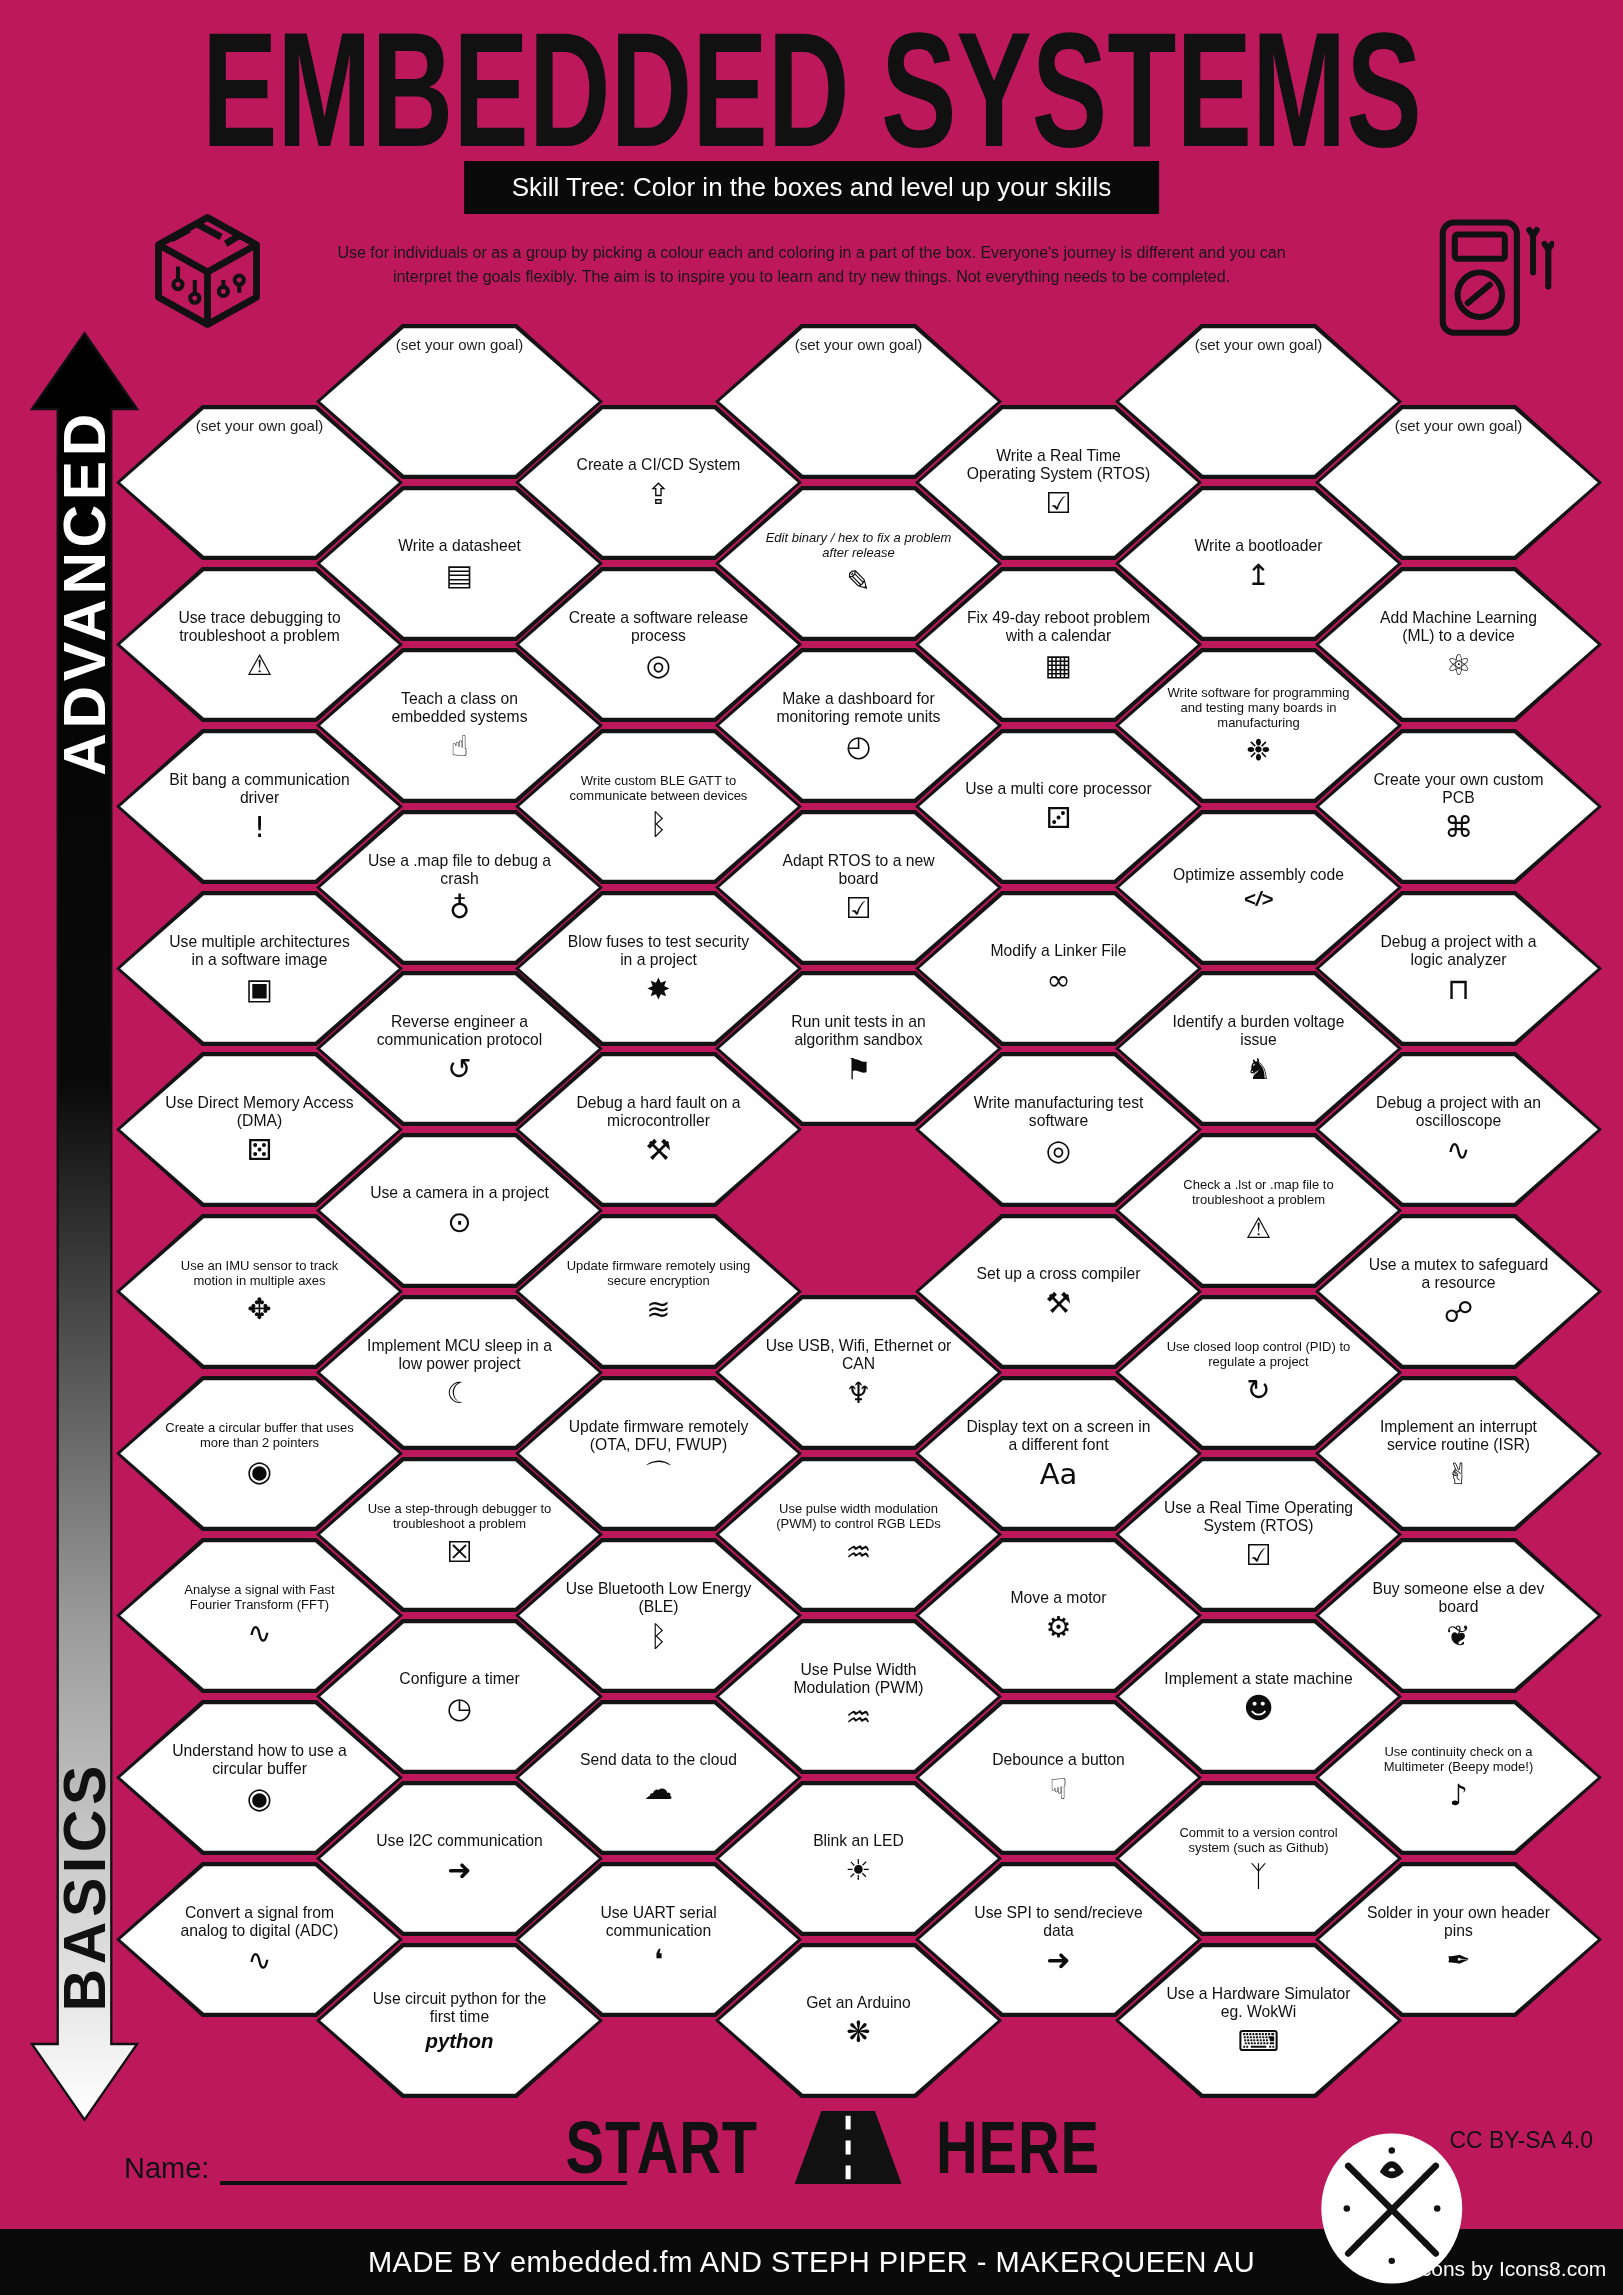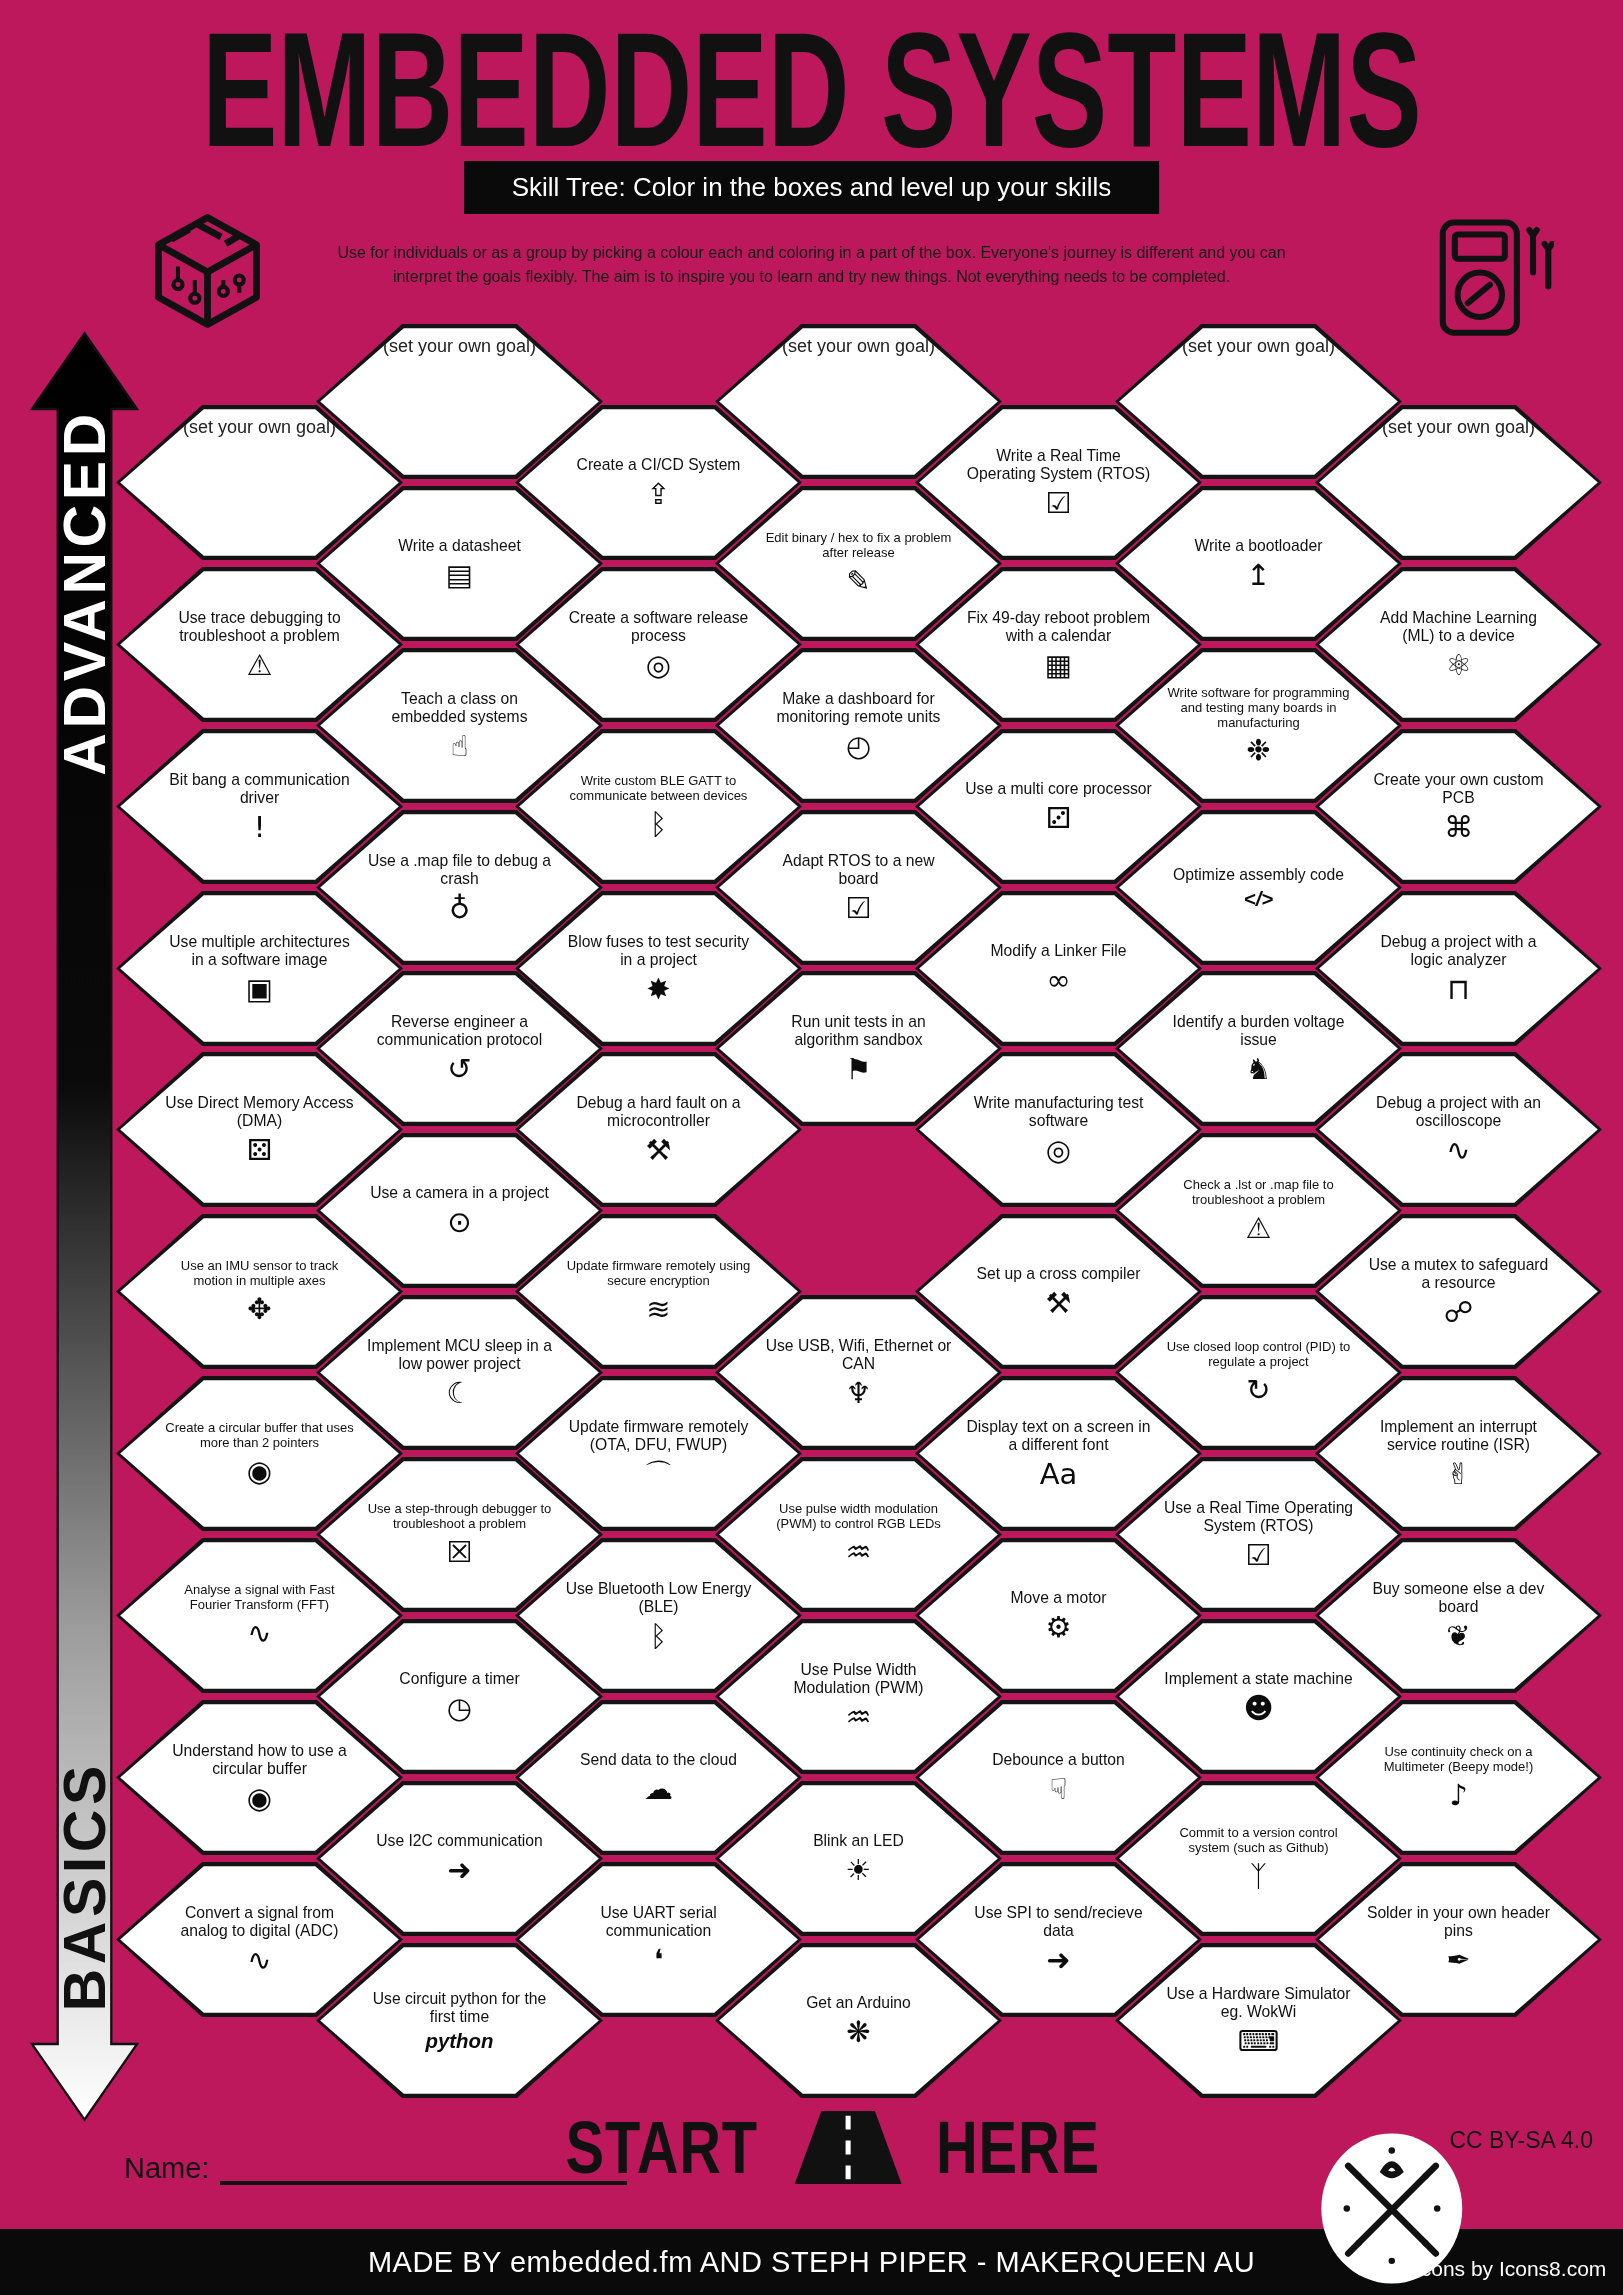--- a/index.html
+++ b/index.html
@@ -53,21 +53,21 @@
   .hex-inner{
     position:absolute;inset:4.2px;
     background:#ffffff;
     clip-path:polygon(0% 50%,30% 0%,70% 0%,100% 50%,70% 100%,30% 100%);
     display:flex;flex-direction:column;align-items:center;justify-content:center;
     text-align:center;padding:2.8px 43px;
   }
   .hex.goal .hex-inner{justify-content:flex-start;padding-top:7.4px;}
   .hex-label{font-size:15.7px;line-height:1.14;font-weight:400;color:#111;}
   .hex-label.small{font-size:13px;}
-  .hex.goal .hex-label{font-size:18px;color:#222;}
+  .hex.goal .hex-label{font-size:15px;color:#222;}
   .hex-glyph{font-size:29px;line-height:1;margin-top:5.6px;color:#0c0c0c;font-family:"DejaVu Sans",sans-serif;}
   .hex-glyph.text-glyph{font-size:20.4px;font-weight:700;font-style:italic;font-family:"Liberation Sans",sans-serif;}
   
   .start-row{
     position:absolute;left:50%;top:2108px;transform:translateX(-46.5%);
     display:flex;align-items:center;gap:20.4px;
   }
   .start-word{font-size:68px;font-weight:900;letter-spacing:0.9px;transform:scale(0.85,1.1);white-space:nowrap;}
   
   .name-row{position:absolute;left:124px;top:2152px;display:flex;align-items:flex-end;}
@@ -323,21 +323,21 @@
         <div class="hex-inner">
           <div class="hex-label">Use UART serial communication</div>
           <div class="hex-glyph">❛</div>
         </div>
       </div>
       <div class="hex goal" style="left: 715px; top: 324px;">
         <div class="hex-inner">
           <div class="hex-label">(set your own goal)</div>
         </div>
       </div>
-      <div class="hex" style="left: 715px; top: 486px;">
+      <div class="hex" style="left: 715px; top: 486px; font-style: italic;">
         <div class="hex-inner">
           <div class="hex-label small">Edit binary / hex to fix a problem after release</div>
           <div class="hex-glyph">✎</div>
         </div>
       </div>
       <div class="hex" style="left: 715px; top: 648px;">
         <div class="hex-inner">
           <div class="hex-label">Make a dashboard for monitoring remote units</div>
           <div class="hex-glyph">◴</div>
         </div>

